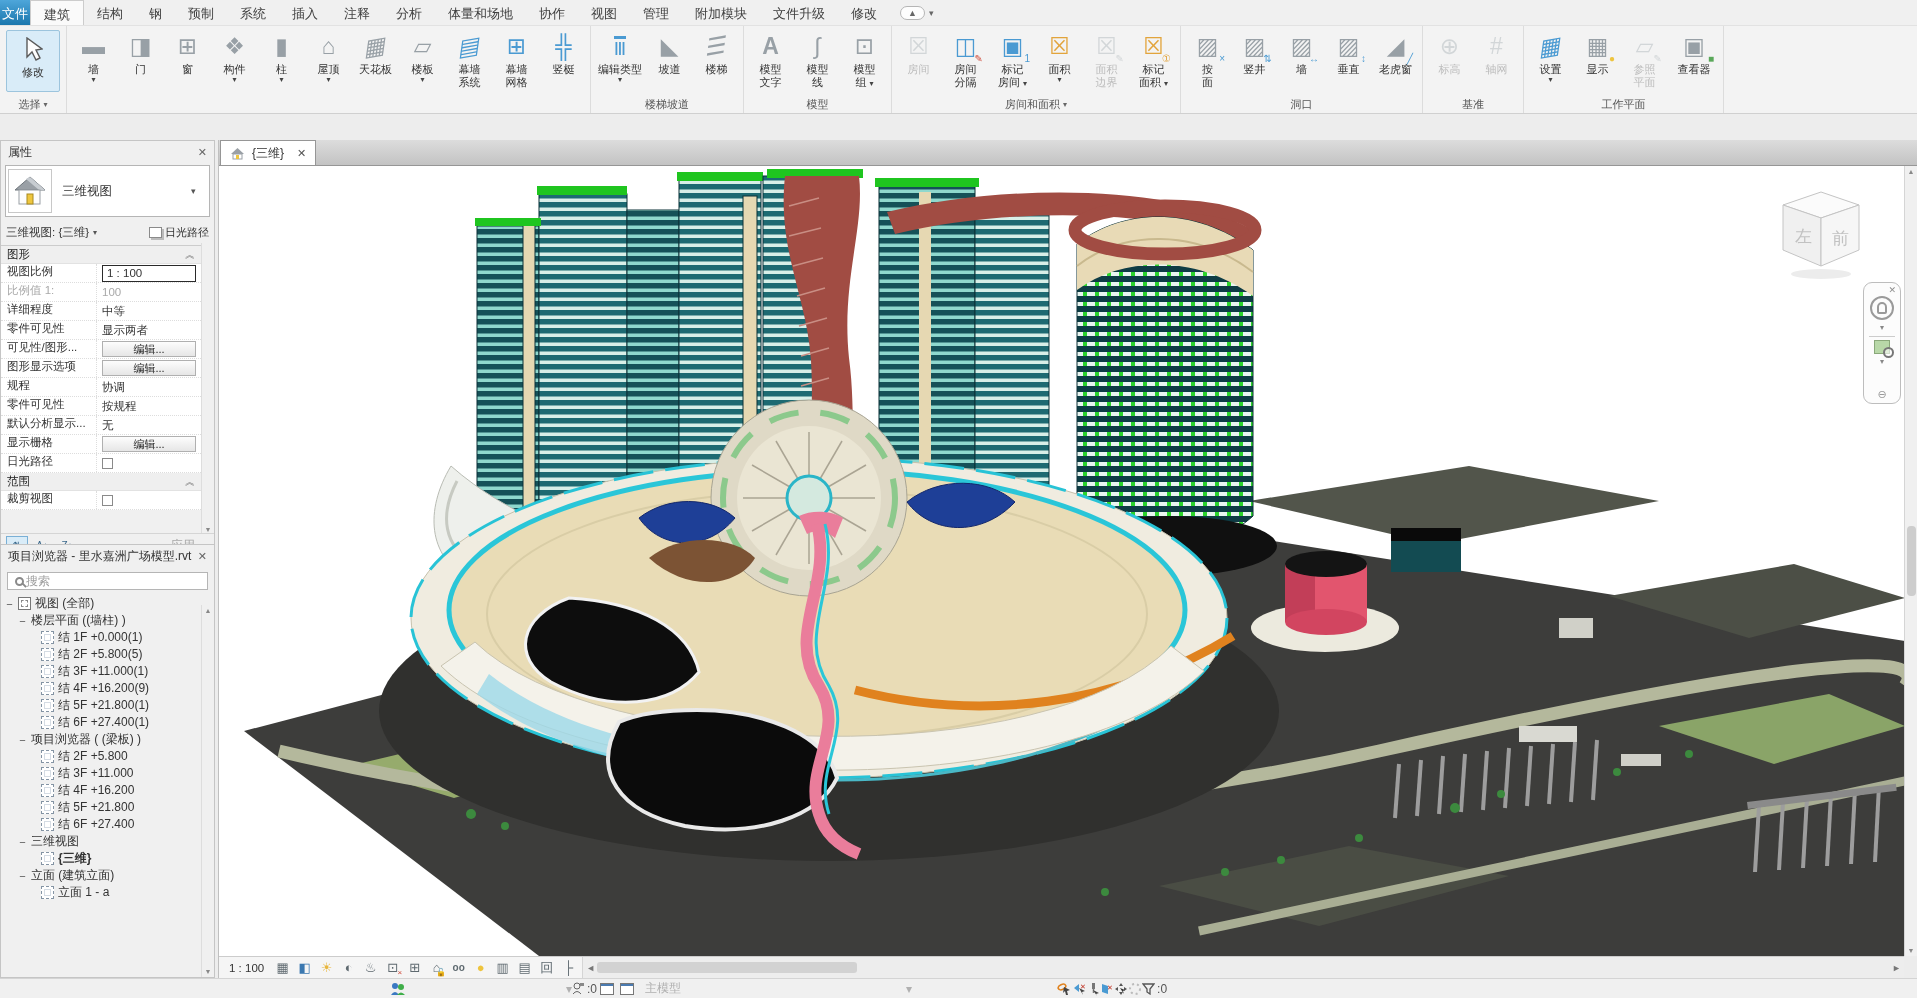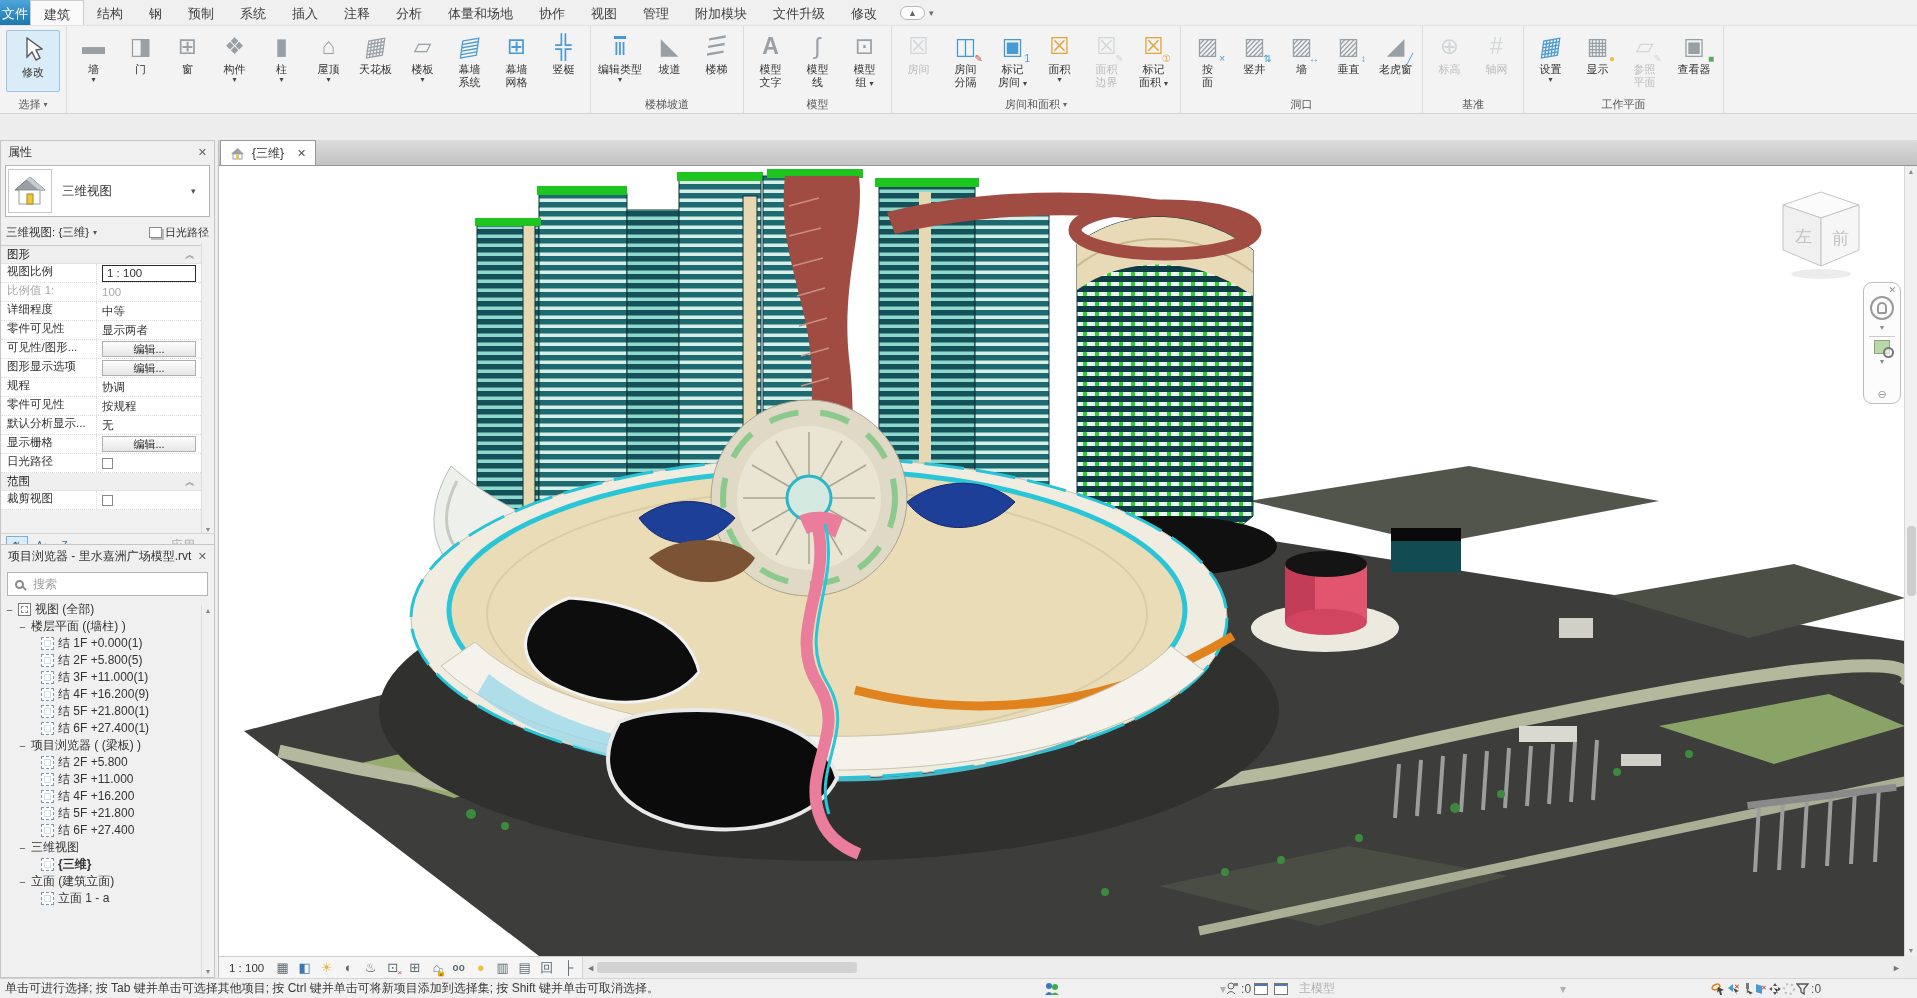--- a/index.html
+++ b/index.html
@@ -57,21 +57,21 @@
 .psec .chev{margin-left:auto;color:#777;font-size:10px}
 .pbtn{flex:1;margin:1px 3px 1px 0;border:1px solid #b0b0b0;background:linear-gradient(#fdfdfd,#e6e6e6);text-align:center;font-size:11px;height:16px;line-height:15px;color:#222}
 .scalebox{border:1px solid #2a2a2a;background:#fff;flex:1;height:17px;display:flex;align-items:center;padding-left:4px;margin-right:3px}
 .cb{width:11px;height:11px;border:1px solid #8a8a8a;background:#fff}
 .pscroll{position:absolute;right:0;top:102px;bottom:24px;width:13px;background:#f0f0f0;border-left:1px solid #ddd;display:flex;flex-direction:column;justify-content:flex-end;align-items:center;font-size:7px;color:#888}
 .pbottom{position:absolute;bottom:0;left:0;right:0;height:24px;background:#f0f0f0;border-top:1px solid #d5d5d5;display:flex;align-items:center;padding:0 5px;gap:3px}
 .sortbtn{width:22px;height:19px;border:1px solid transparent;display:flex;align-items:center;justify-content:center;font-size:10px;color:#39678a;gap:1px}
 .sortbtn.on{background:#d9ecf8;border-color:#7ab0d6}
 .applybtn{margin-left:auto;color:#a8a8a8;font-size:12px;padding-right:14px}
 
-.bsearch{margin:5px 6px;height:24px;border:1px solid #b5b5b5;background:#fff;display:flex;align-items:center;padding:0 7px;gap:9px}
+.bsearch{margin:5px 6px;height:18px;border:1px solid #b5b5b5;background:#fff;display:flex;align-items:center;padding:0 7px;gap:2px}
 .mag{width:9px;height:9px;border:2px solid #8a8a8a;border-radius:50%;position:relative;flex:none}
 .mag:after{content:"";position:absolute;width:6px;height:2px;background:#8a8a8a;transform:rotate(45deg);right:-5px;bottom:-2px}
 .bsearch .ph{color:#9f9f9f}
 .btree{position:relative;margin-right:13px;overflow:hidden;font-size:12px}
 .ti{height:17px;display:flex;align-items:center;gap:4px;white-space:nowrap}
 .d0{padding-left:4px}.d1{padding-left:17px}.d2{padding-left:40px}
 .texp{width:9px;color:#555;font-size:11px;text-align:center;flex:none}
 .tico{width:13px;height:13px;border:1px dashed #8494a4;background:#fff;flex:none;box-shadow:inset 0 0 0 2px #fff,inset 0 0 0 3px #d5dce4}
 .vri{width:13px;height:13px;border:1px solid #777;background:#fff;flex:none;display:flex;align-items:center;justify-content:center}
 .vri i{width:7px;height:7px;border:1px dashed #888;display:block}
@@ -871,21 +871,20 @@
         <span>◄</span>
         <span class="hthumb"></span>
         <span style="margin-left:auto">►</span>
       </div>
     </div>
     <div class="corner"></div>
   </div>
 </div>
 
 <div class="statusbar">
-  <span class="sb-hint">单击可进行选择; 按 Tab 键并单击可选择其他项目; 按 Ctrl 键并单击可将新项目添加到选择集; 按 Shift 键并单击可取消选择。</span>
   <span class="sb-ic gap1">
     <svg width="16" height="14">
         <circle cx="5" cy="4" r="3" fill="#3a78c2"></circle>
         <path d="M1,13 Q5,7 9,13 Z" fill="#3a78c2"></path>
         <circle cx="11" cy="5" r="3" fill="#3fae49"></circle>
         <path d="M7,13 Q11,8 15,13 Z" fill="#3fae49"></path>
       </svg>
   </span>
   <span class="sb-ic gap2">
       <span class="sb-dim">▾</span>

